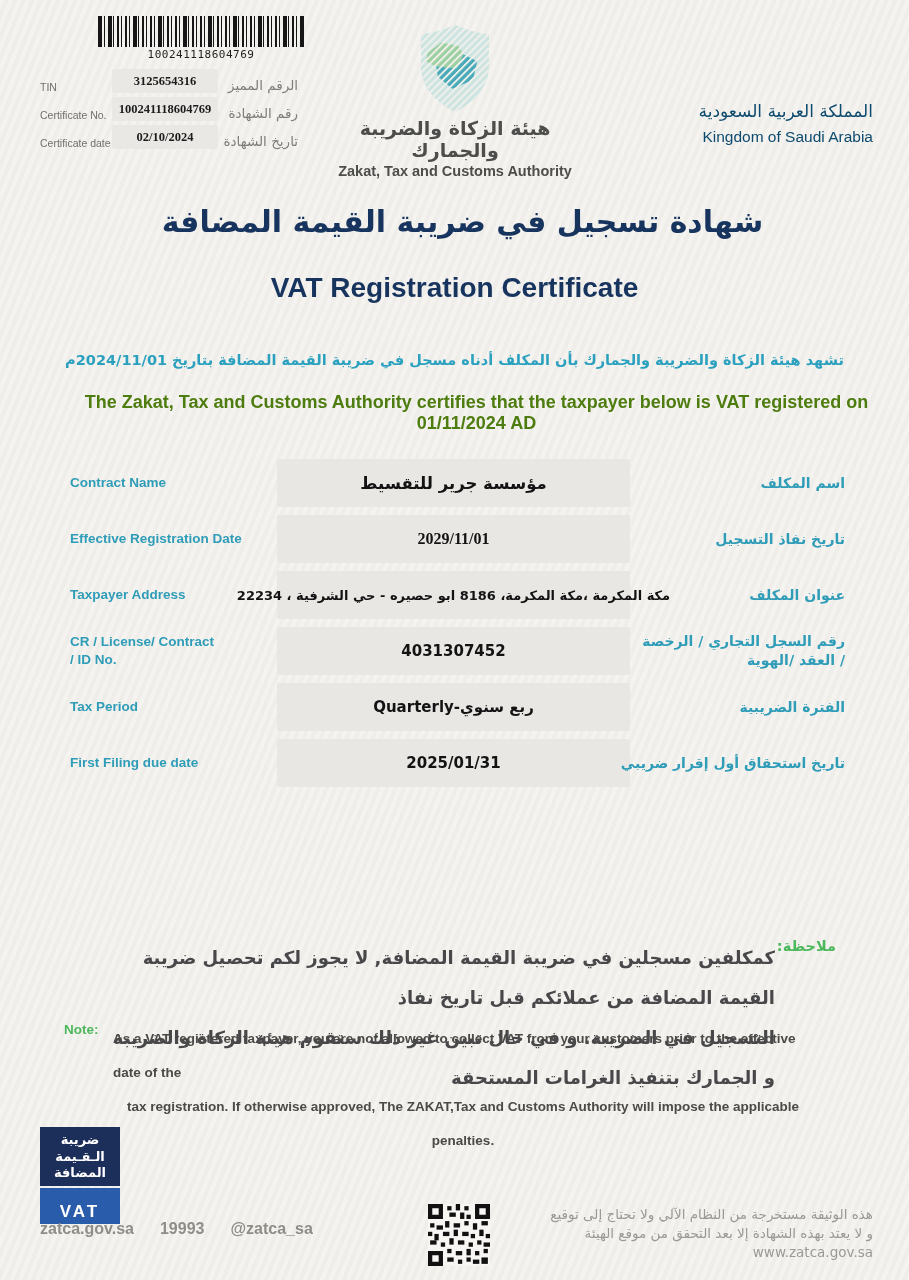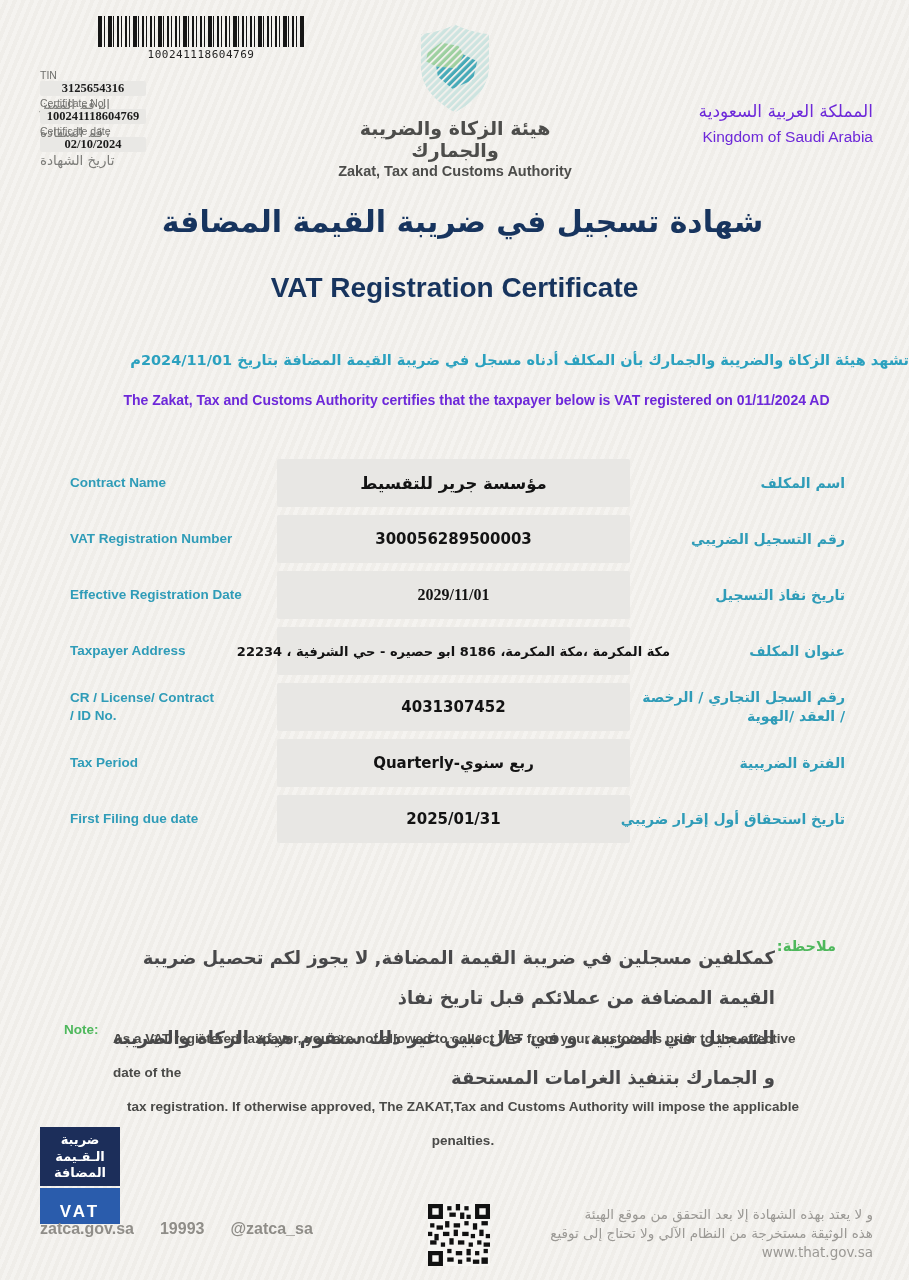--- a/index.html
+++ b/index.html
@@ -12,47 +12,47 @@
   
   .barcode { position:absolute; left:98px; top:16px; width:206px; }
   .barcode .bars { height:31px; border-right:3px solid #161616; border-left:2px solid #161616;
      background:repeating-linear-gradient(90deg,#161616 0 2px,transparent 2px 4px,#161616 4px 5px,
      transparent 5px 8px,#161616 8px 12px,transparent 12px 13px,#161616 13px 14px,transparent 14px 17px,
      #161616 17px 19px,transparent 19px 21px,#161616 21px 22px,transparent 22px 25px); }
   .barcode .num { text-align:center; font-size:11px; color:#1f1f1f; margin-top:1px;
      font-family:"DejaVu Sans Mono", monospace; letter-spacing:.5px; }
 
   .meta { position:absolute; left:40px; top:69px; width:258px; }
-  .meta-row { display:flex; align-items:flex-start; height:24px; margin-bottom:4px;flex-direction:column; }
+  .meta-row { display:flex; align-items:flex-end; height:24px; margin-bottom:4px; }
   .meta-label { width:72px; font-size:10.5px; color:#6f6f6c; }
   .meta-value { width:106px; height:24px; background:#e9e8e5; border-radius:2px; display:flex;
      align-items:center; justify-content:center; font-family:"Liberation Serif", serif;
      font-weight:bold; font-size:12.5px; color:#1c1c1c; }
   .meta-ar { flex:1; text-align:right; direction:rtl; font-size:13.5px; color:#7d7d7a;
      font-family:"DejaVu Sans", sans-serif; }
 
   .logo { position:absolute; left:330px; top:22px; width:250px; text-align:center; }
   .logo svg { display:block; margin:0 auto; }
   .org-ar { font-size:19px; font-weight:bold; color:#4d4d4b; direction:rtl;
      font-family:"DejaVu Sans", sans-serif; margin-top:1px; }
   .org-en { font-size:14.5px; font-weight:bold; color:#4d4d4b; margin-top:2px; }
 
-  .kingdom { position:absolute; right:36px; top:101px; text-align:right; color:#6d28d9; }
+  .kingdom { position:absolute; right:36px; top:101px; text-align:right; color:#0c4a6e; }
   .kingdom-ar { font-size:17px; direction:rtl; font-family:"DejaVu Sans", sans-serif; }
   .kingdom-en { font-size:15.5px; margin-top:7px; }
 
   
   .title-ar { position:absolute; top:204px; left:0; width:100%; text-align:center; font-size:30px;
      font-weight:bold; color:#17345e; direction:rtl; font-family:"DejaVu Sans", sans-serif;padding-left:16px; }
   .title-en { position:absolute; top:272px; left:0; width:100%; text-align:center; font-size:28px;
      font-weight:bold; color:#17345e; }
-  .stmt-ar { position:absolute; top:352px; left:0; width:100%; font-size:14.5px;
+  .stmt-ar { position:absolute; top:352px; left:0; width:100%; text-align:center; font-size:14.5px;
      font-weight:bold; color:#2ba1bf; direction:rtl; font-family:"DejaVu Sans", sans-serif; }
-  .stmt-en { position:absolute; top:392px; left:0; width:100%; text-align:center; font-size:14px;
-     font-weight:bold; color:#6d28d9;padding-left:44px; }
+  .stmt-en { position:absolute; top:392px; left:0; width:100%; text-align:center; font-size:18px;
+     font-weight:bold; color:#4d7c0f;padding-left:44px; }
 
   
   .fields { position:absolute; left:0; top:459px; width:909px; }
   .field-row { position:relative; height:48px; margin-bottom:8px; }
   .f-label-en { position:absolute; left:70px; top:50%; transform:translateY(-50%); color:#2f9cb8;
      font-weight:bold; font-size:13.5px; white-space:pre-line; line-height:1.3; max-width:200px; }
   .f-value { position:absolute; left:277px; width:353px; height:48px; background:#e8e7e4;
      border-radius:2px; display:flex; align-items:center; justify-content:center; font-weight:bold;
      color:#131313; font-size:15px; font-family:"DejaVu Sans", sans-serif; white-space:nowrap; }
   .f-value.ar-big { font-size:16.5px; }
@@ -147,25 +147,20 @@
   <div class="stmt-en">The Zakat, Tax and Customs Authority certifies that the taxpayer below is VAT registered on 01/11/2024 AD</div>
 
   <div class="fields">
 
     <div class="field-row">
       <div class="f-label-en">Contract Name</div>
       <div class="f-value ar-big" dir="auto">مؤسسة جرير للتقسيط</div>
       <div class="f-label-ar">اسم المكلف</div>
     </div>
 
-    <div class="field-row">
-      <div class="f-label-en">VAT Registration Number</div>
-      <div class="f-value" dir="auto">300056289500003</div>
-      <div class="f-label-ar">رقم التسجيل الضريبي</div>
-    </div>
 
     <div class="field-row">
       <div class="f-label-en">Effective Registration Date</div>
       <div class="f-value serif" dir="auto">2029/11/01</div>
       <div class="f-label-ar">تاريخ نفاذ التسجيل</div>
     </div>
 
     <div class="field-row">
       <div class="f-label-en">Taxpayer Address</div>
       <div class="f-value small" dir="auto">مكة المكرمة ،مكة المكرمة، 8186 ابو حصيره - حي الشرفية ، 22234</div>
@@ -262,18 +257,18 @@
       <rect x="26" y="21" width="2" height="2"></rect>
         <rect x="9" y="25" width="3" height="2"></rect>
       <rect x="14" y="26" width="2" height="2"></rect>
         <rect x="18" y="25" width="2" height="2"></rect>
       <rect x="21" y="26" width="3" height="2"></rect>
         <rect x="25" y="25" width="3" height="3"></rect>
     </g>
   </svg>
 
   <div class="disclaimer">
+    <div>هذه الوثيقة مستخرجة من النظام الآلي ولا تحتاج إلى توقيع</div>
     <div>و لا يعتد بهذه الشهادة إلا بعد التحقق من موقع الهيئة</div>
-    <div>هذه الوثيقة مستخرجة من النظام الآلي ولا تحتاج إلى توقيع</div>
-    <div>www.that.gov.sa</div>
+    <div>www.zatca.gov.sa</div>
   </div>
 
 </div>
 
 </body></html>

